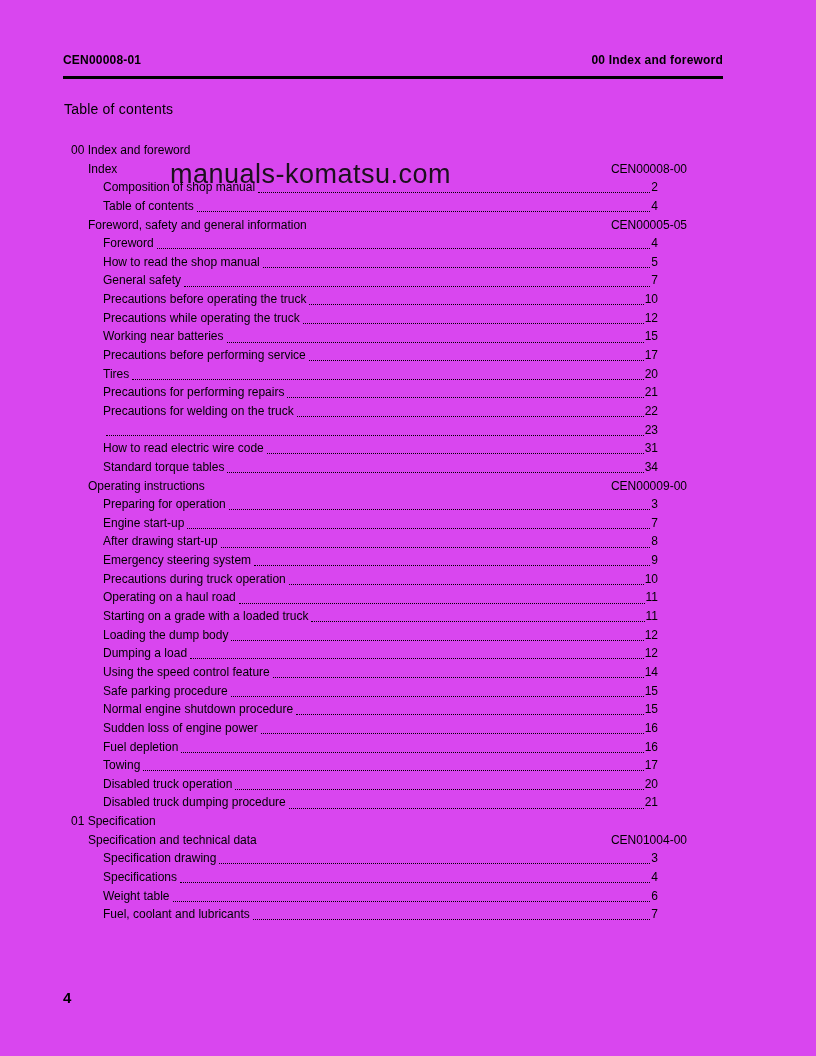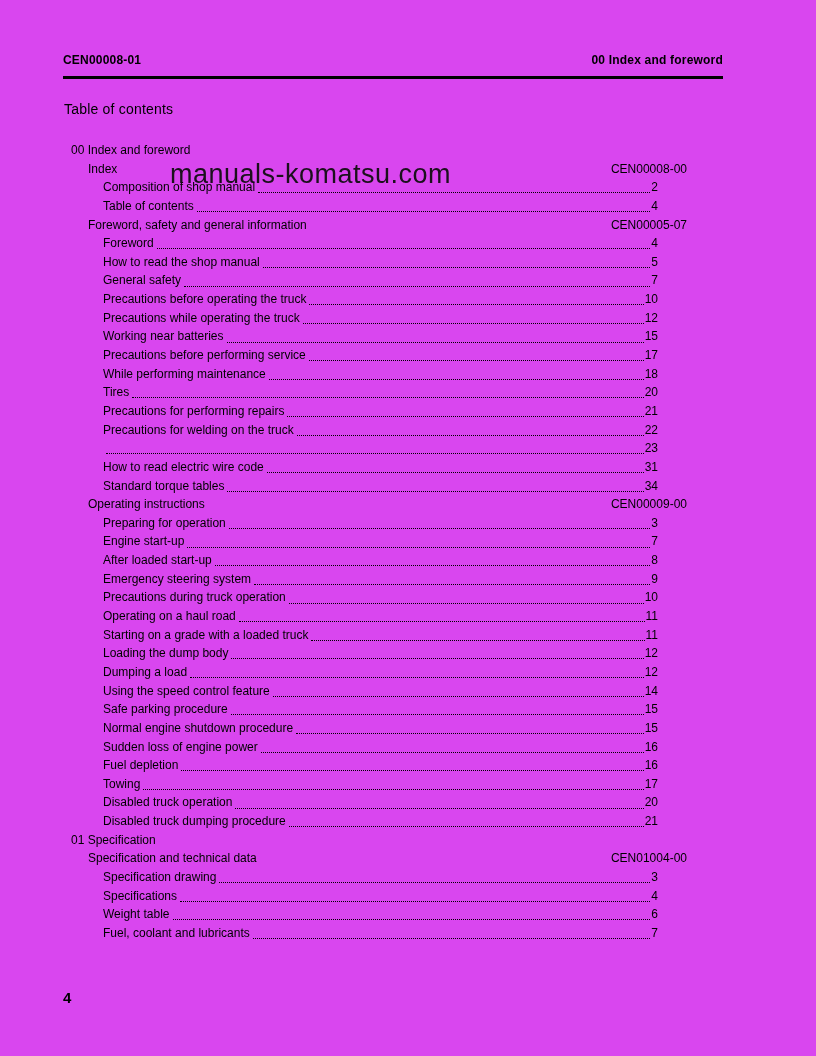--- a/index.html
+++ b/index.html
@@ -80,21 +80,21 @@
         <span class="toc-page">2</span>
       </div>
       <div class="toc-row level-3">
         <span class="toc-label">Table of contents</span>
         <span class="dots"></span>
         <span class="toc-page">4</span>
       </div>
       <div class="toc-row level-2">
         <span class="toc-label">Foreword, safety and general information</span>
         <span class="spacer"></span>
-        <span class="toc-code">CEN00005-07</span>
+        <span class="toc-code">CEN00005-05</span>
       </div>
       <div class="toc-row level-3">
         <span class="toc-label">Foreword</span>
         <span class="dots"></span>
         <span class="toc-page">4</span>
       </div>
       <div class="toc-row level-3">
         <span class="toc-label">How to read the shop manual</span>
         <span class="dots"></span>
         <span class="toc-page">5</span>
@@ -118,25 +118,20 @@
         <span class="toc-label">Working near batteries</span>
         <span class="dots"></span>
         <span class="toc-page">15</span>
       </div>
       <div class="toc-row level-3">
         <span class="toc-label">Precautions before performing service</span>
         <span class="dots"></span>
         <span class="toc-page">17</span>
       </div>
       <div class="toc-row level-3">
-        <span class="toc-label">While performing maintenance</span>
-        <span class="dots"></span>
-        <span class="toc-page">18</span>
-      </div>
-      <div class="toc-row level-3">
         <span class="toc-label">Tires</span>
         <span class="dots"></span>
         <span class="toc-page">20</span>
       </div>
       <div class="toc-row level-3">
         <span class="toc-label">Precautions for performing repairs</span>
         <span class="dots"></span>
         <span class="toc-page">21</span>
       </div>
       <div class="toc-row level-3">
@@ -167,21 +162,21 @@
         <span class="toc-label">Preparing for operation</span>
         <span class="dots"></span>
         <span class="toc-page">3</span>
       </div>
       <div class="toc-row level-3">
         <span class="toc-label">Engine start-up</span>
         <span class="dots"></span>
         <span class="toc-page">7</span>
       </div>
       <div class="toc-row level-3">
-        <span class="toc-label">After loaded start-up</span>
+        <span class="toc-label">After drawing start-up</span>
         <span class="dots"></span>
         <span class="toc-page">8</span>
       </div>
       <div class="toc-row level-3">
         <span class="toc-label">Emergency steering system</span>
         <span class="dots"></span>
         <span class="toc-page">9</span>
       </div>
       <div class="toc-row level-3">
         <span class="toc-label">Precautions during truck operation</span>

